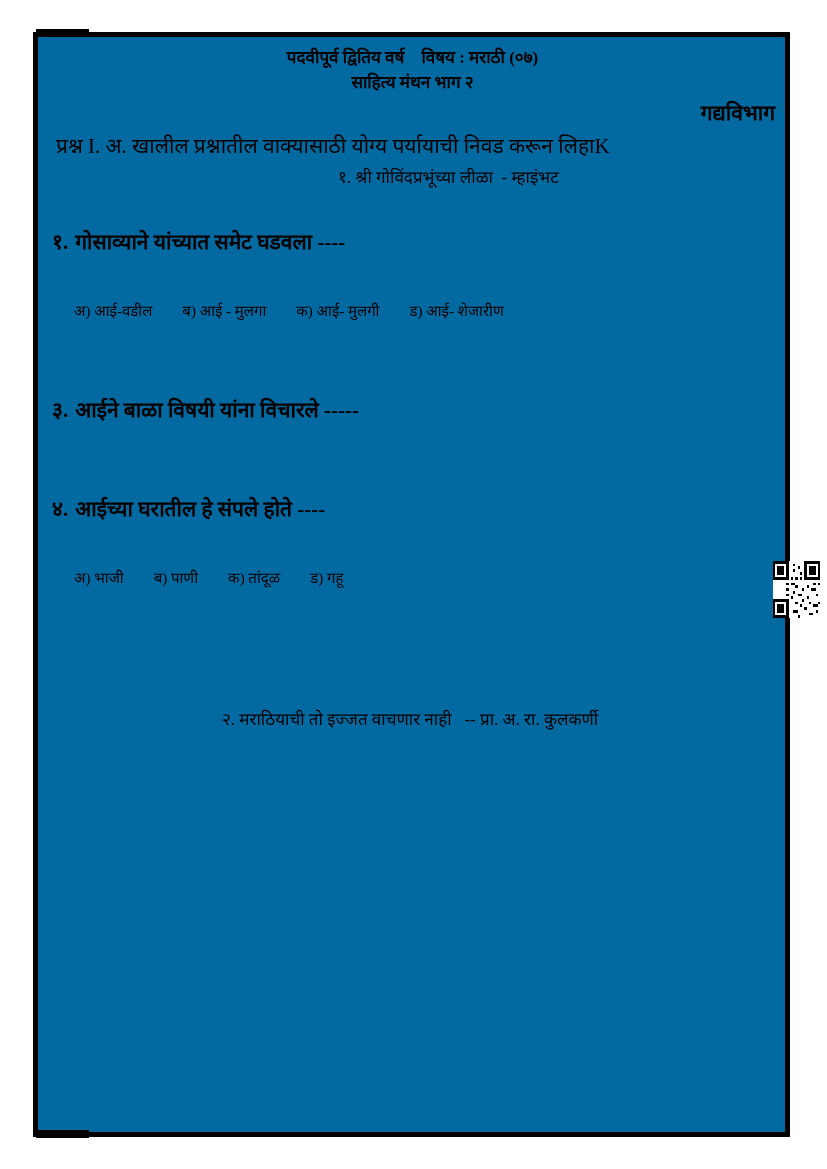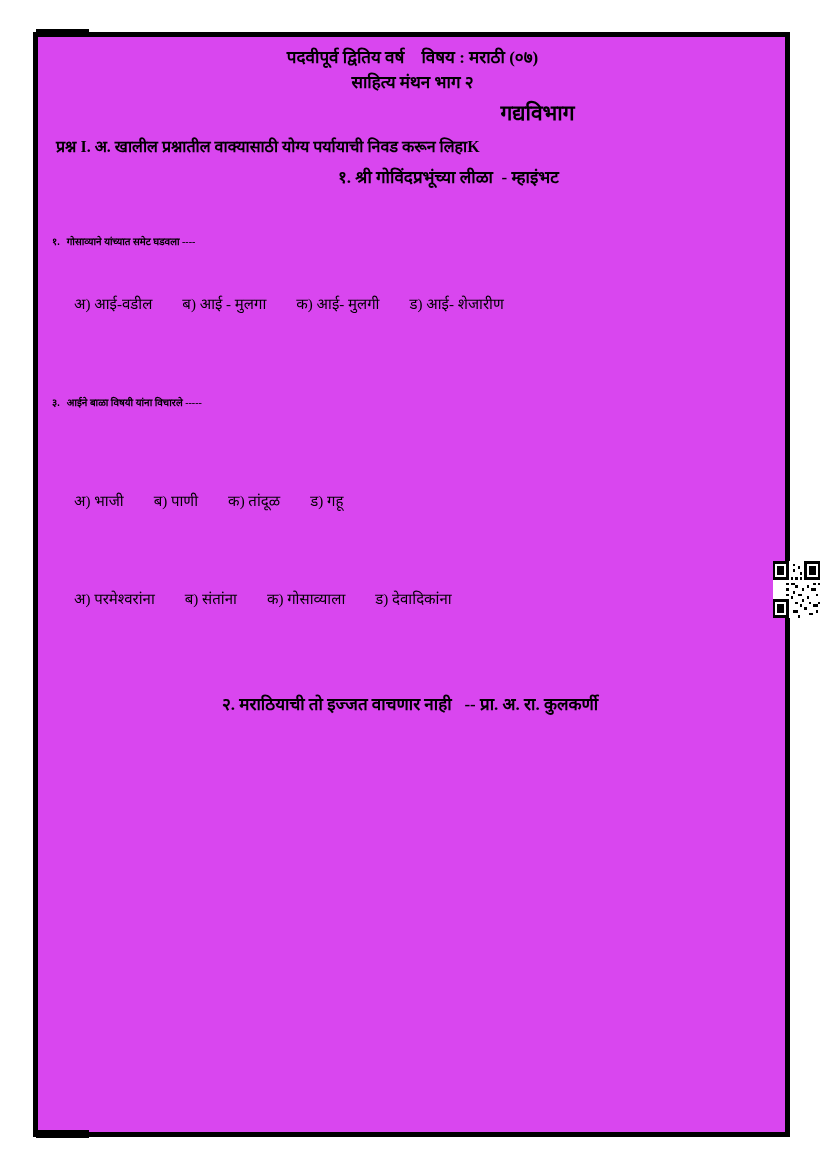--- a/index.html
+++ b/index.html
@@ -3,33 +3,33 @@
 <meta charset="utf-8">
 <style>
   html,body{margin:0;padding:0;}
   body{
     width:827px;height:1169px;background:#ffffff;position:relative;
     font-family:"Liberation Serif","DejaVu Serif",serif;color:#000;
     overflow:hidden;
   }
   .frame{
     position:absolute;left:33px;top:32px;width:757px;height:1105px;
-    border:5px solid #000;box-sizing:border-box;background:#d946ef;
+    border:5px solid #000;box-sizing:border-box;background:#0369a1;
   }
   .content{padding:8px 10px 0 12px;}
   .content div{white-space:pre-wrap;}
   .hdr{text-align:center;font-weight:bold;font-size:17px;line-height:25px;}
-  .big{text-align:center;margin-left:250px;font-size:21px;line-height:30px;margin-top:3px;font-weight:bold;}
-  .intro{font-weight:bold;font-size:16px;line-height:21px;margin:8px 0 0 6px;}
-  .sec-title{font-weight:bold;font-size:17px;line-height:23px;margin-top:9px;width:fit-content;}
+  .big{text-align:right;margin-left:250px;font-size:21px;line-height:30px;margin-top:3px;font-weight:bold;}
+  .intro{font-weight:normal;font-size:21px;line-height:21px;margin:8px 0 0 6px;}
+  .sec-title{font-weight:normal;font-size:17px;line-height:23px;margin-top:9px;width:fit-content;}
   .s1{margin-left:288px;}
   .s2{margin-left:172px;margin-top:12px;}
-  .ql{font-weight:bold;font-size:10px;line-height:20px;margin:7px 0 0 2px;}
+  .ql{font-weight:bold;font-size:21px;line-height:20px;margin:7px 0 0 2px;}
   .qn{margin-right:7px;}
-  .op{font-size:15px;line-height:20px;margin:6px 0 0 24px;white-space:nowrap;}
+  .op{font-size:15px;line-height:20px;margin:13px 0 0 24px;white-space:nowrap;}
   .op .o{margin-right:30px;}
   .qr{
     position:absolute;left:773px;top:561px;width:47px;height:57px;
     background:#fff;z-index:5;
   }
   .qr svg{display:block;width:100%;height:100%;}
   .accent{position:absolute;background:#000;z-index:2;}
   .accent.tl{left:36px;top:29px;width:53px;height:8px;}
   .accent.bl{left:36px;top:1130px;width:53px;height:8px;}
 </style>
@@ -50,25 +50,25 @@
       <div class="ql"><span class="qn">१.</span><span>गोसाव्याने यांच्यात समेट घडवला ----</span></div>
       <div class="op"><span class="o">अ) आई-वडील</span><span class="o">ब) आई - मुलगा</span><span class="o">क) आई- मुलगी</span><span class="o">ड) आई- शेजारीण</span></div>
     </div>
 
 
     <div>
       <div class="ql"><span class="qn">३.</span><span>आईने बाळा विषयी यांना विचारले -----</span></div>
     </div>
 
     <div>
+      <div class="ql"><span class="qn">४.</span><span>आईच्या घरातील हे संपले होते ----</span></div>
       <div class="op"><span class="o">अ) भाजी</span><span class="o">ब) पाणी</span><span class="o">क) तांदूळ</span><span class="o">ड) गहू</span></div>
     </div>
 
     <div>
-      <div class="op"><span class="o">अ) परमेश्वरांना</span><span class="o">ब) संतांना</span><span class="o">क) गोसाव्याला</span><span class="o">ड) देवादिकांना</span></div>
     </div>
 
     <div>
     </div>
 
     <div class="sec-title s2">२. मराठियाची तो इज्जत वाचणार नाही   -- प्रा. अ. रा. कुलकर्णी</div>
 
   </div>
 </div>
 

